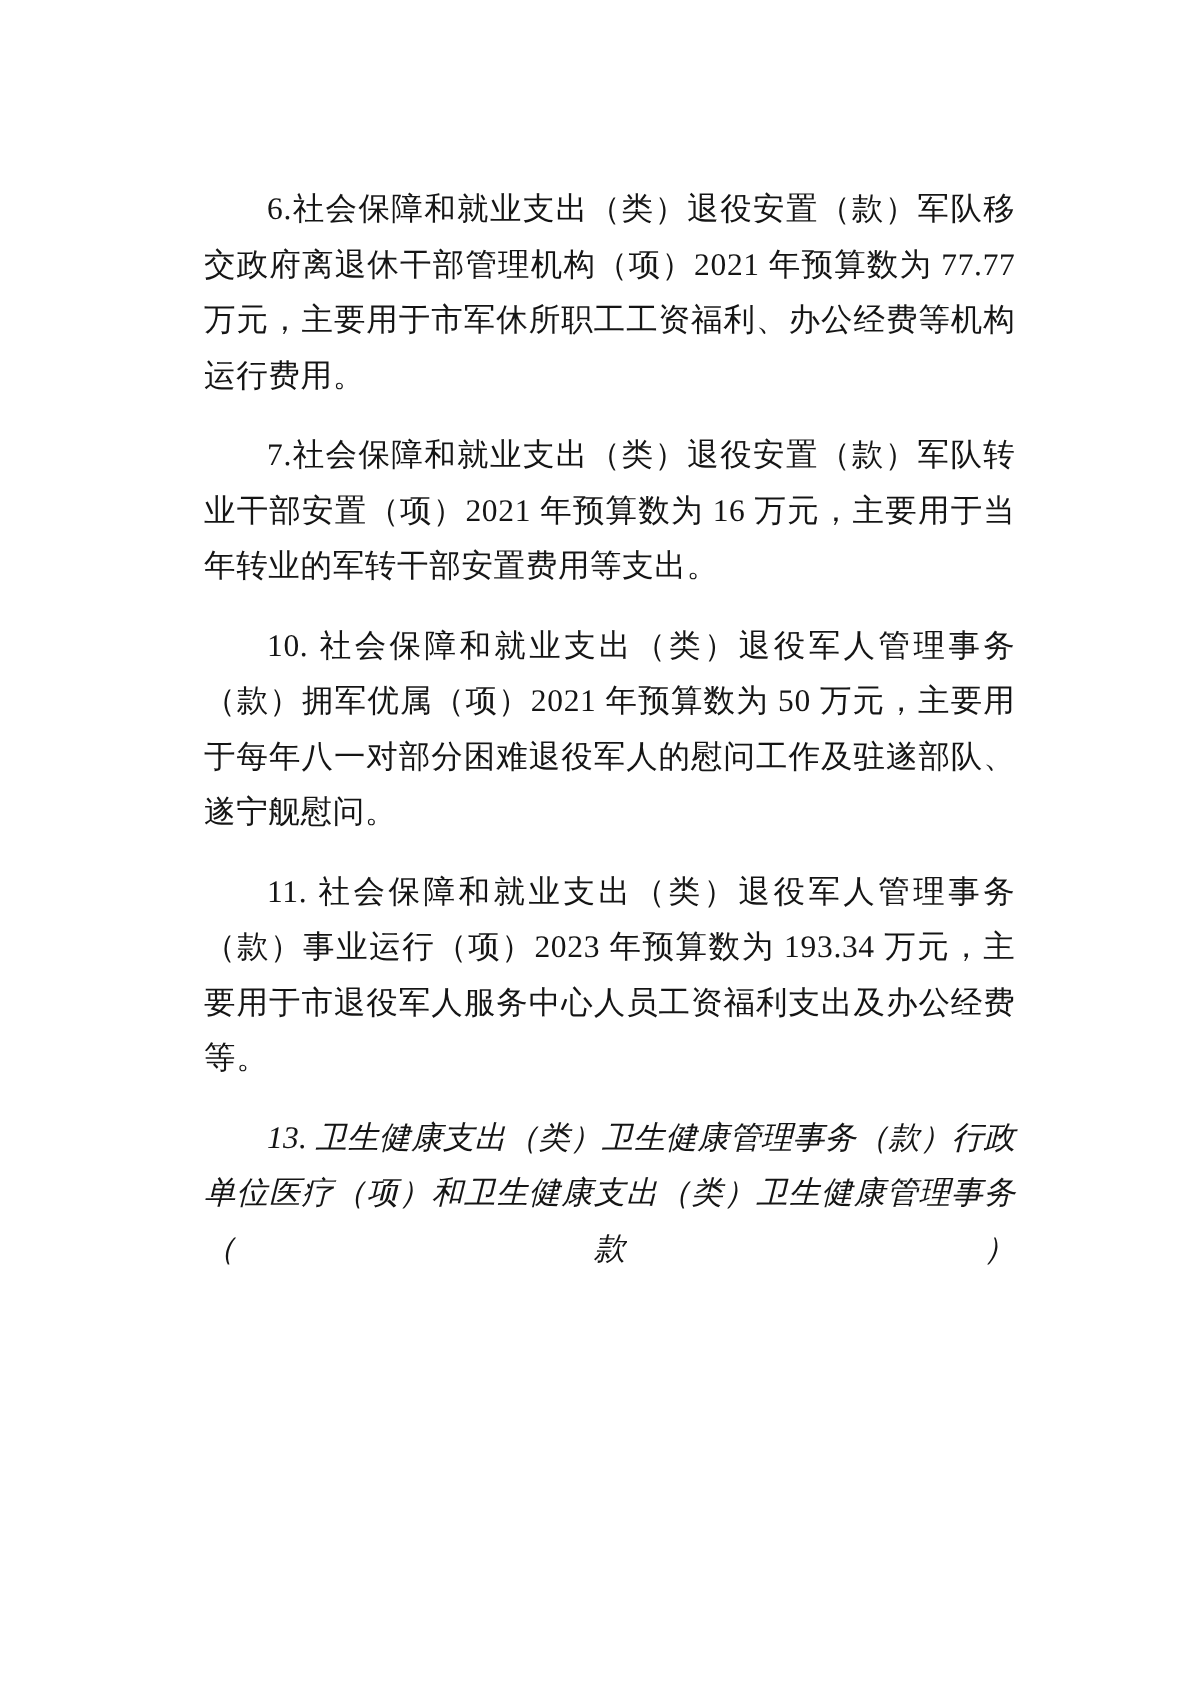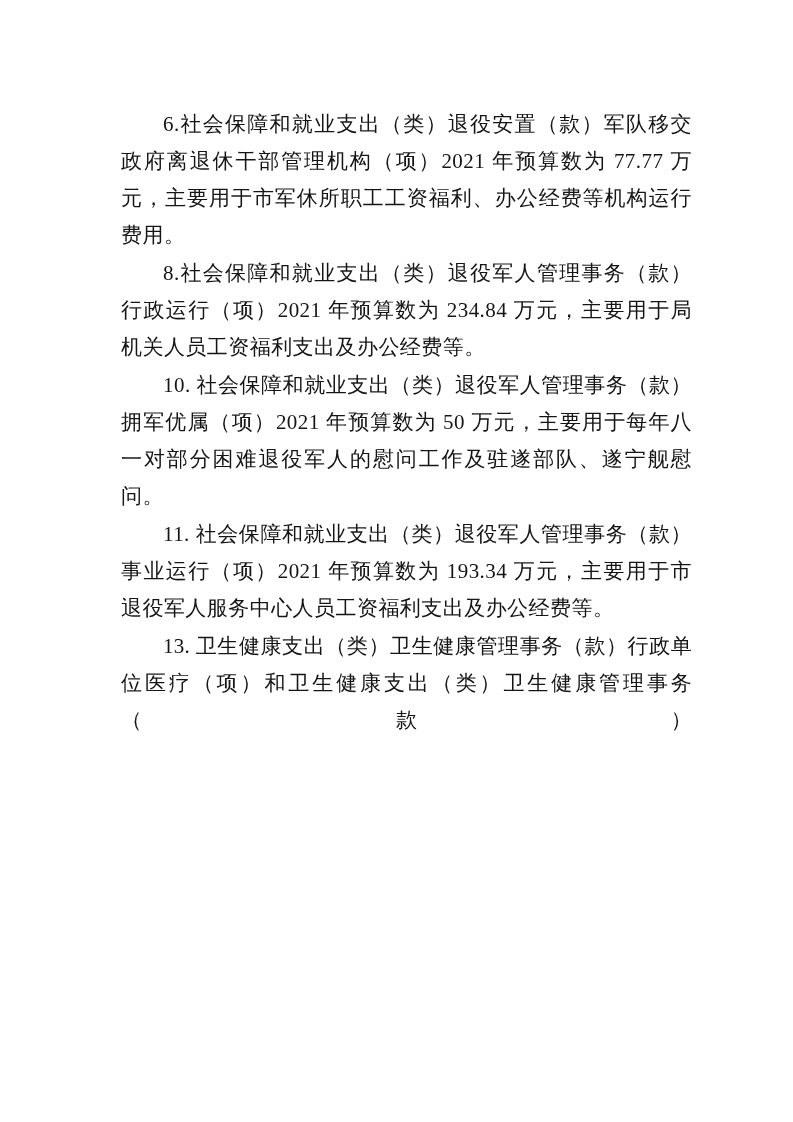--- a/index.html
+++ b/index.html
@@ -15,41 +15,42 @@
     overflow: hidden;
     font-family: "Liberation Serif", "DejaVu Serif", serif;
   }
   .content {
     position: absolute;
     left: 120px;
     top: 105px;
     width: 573px;
   }
   p.para {
-    margin: 1px;
+    margin: 16px;
     padding: 0;
     font-size: 21px;
     line-height: 37px;
     color: #151515;
     text-align: justify;
     text-indent: 2em;
     letter-spacing: 0.45px;
     word-break: normal;
     font-family: "Liberation Serif", "DejaVu Serif", serif;
   }
   
   p.para-continued {
     text-align-last: justify;
     letter-spacing: 0.2px;
+    font-style: italic;
   }
 </style>
 </head>
 <body>
 
 <div class="page">
   <div class="content">
     <p class="para">6.社会保障和就业支出（类）退役安置（款）军队移交政府离退休干部管理机构（项）2021 年预算数为 77.77 万元，主要用于市军休所职工工资福利、办公经费等机构运行费用。</p>
-    <p class="para">8.社会保障和就业支出（类）退役军人管理事务（款）行政运行（项）2021 年预算数为 234.84 万元，主要用于局机关人员工资福利支出及办公经费等。</p>
+    <p class="para">7.社会保障和就业支出（类）退役安置（款）军队转业干部安置（项）2021 年预算数为 16 万元，主要用于当年转业的军转干部安置费用等支出。</p>
     <p class="para">10. 社会保障和就业支出（类）退役军人管理事务（款）拥军优属（项）2021 年预算数为 50 万元，主要用于每年八一对部分困难退役军人的慰问工作及驻遂部队、遂宁舰慰问。</p>
-    <p class="para">11. 社会保障和就业支出（类）退役军人管理事务（款）事业运行（项）2021 年预算数为 193.34 万元，主要用于市退役军人服务中心人员工资福利支出及办公经费等。</p>
+    <p class="para">11. 社会保障和就业支出（类）退役军人管理事务（款）事业运行（项）2023 年预算数为 193.34 万元，主要用于市退役军人服务中心人员工资福利支出及办公经费等。</p>
     <p class="para para-continued">13. 卫生健康支出（类）卫生健康管理事务（款）行政单位医疗（项）和卫生健康支出（类）卫生健康管理事务（款）</p>
   </div>
 </div>
 
 </body></html>

